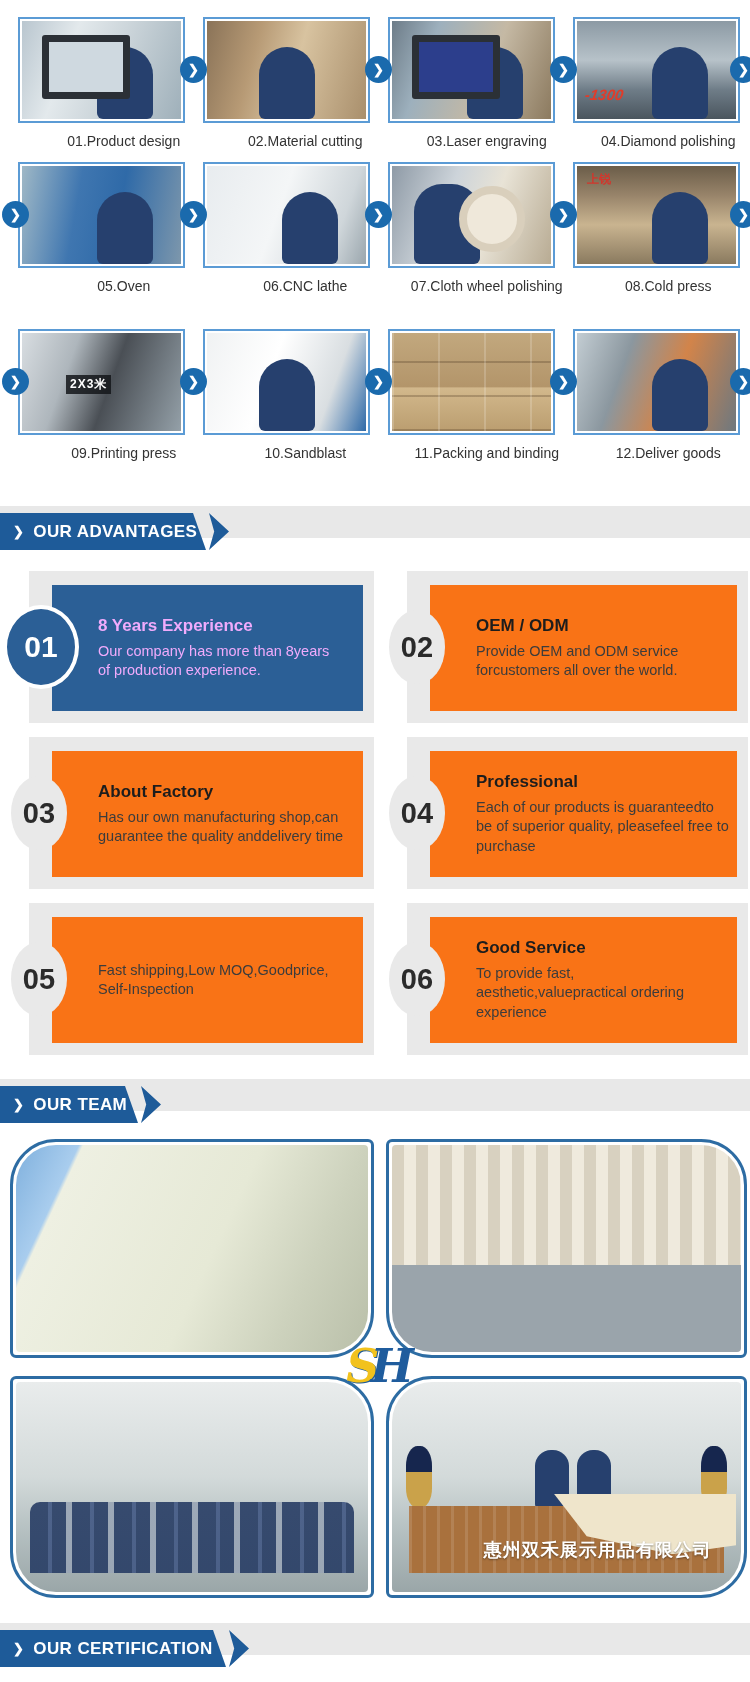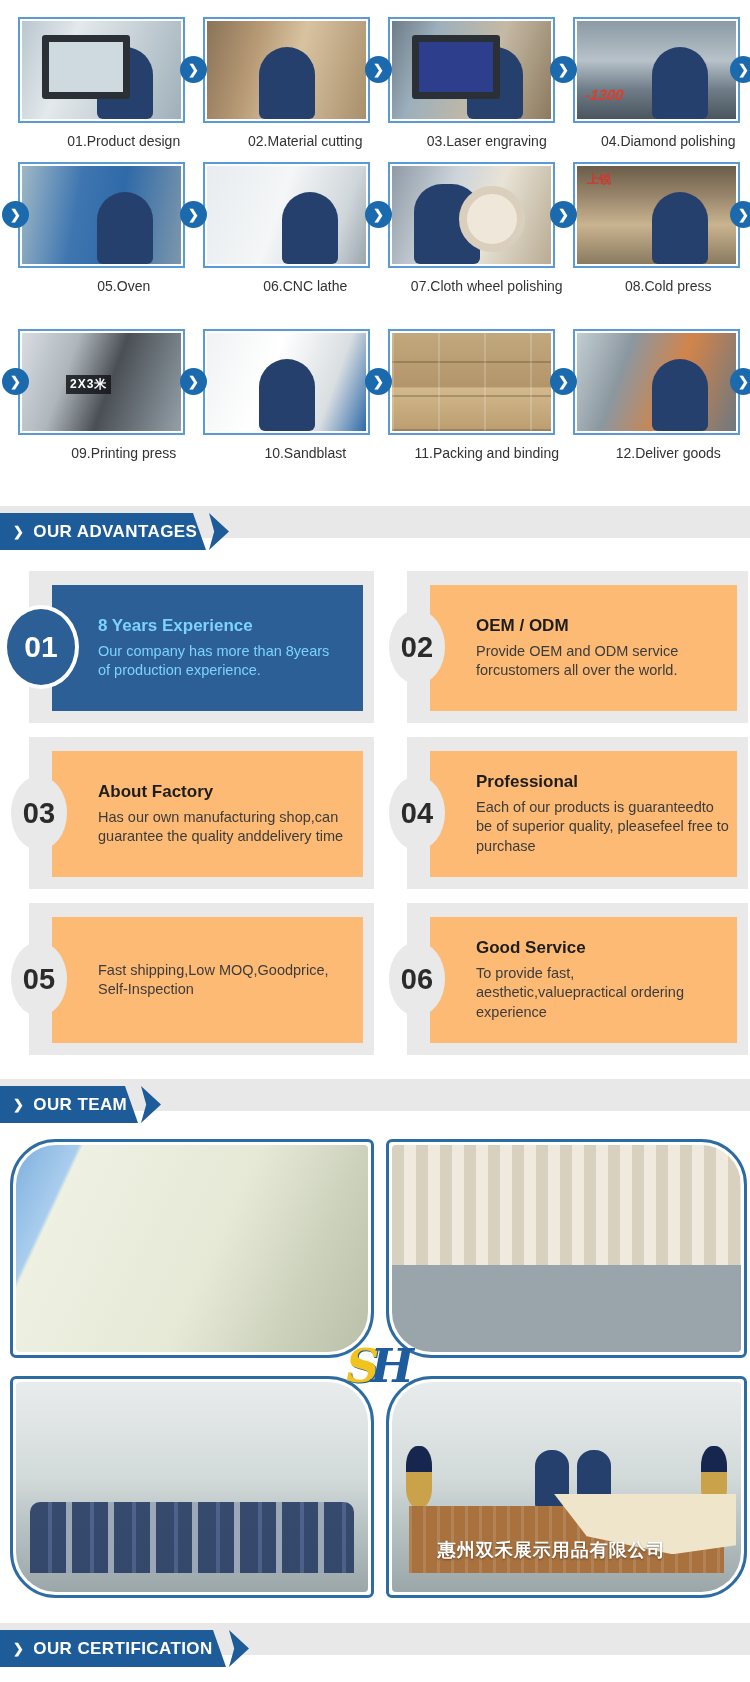--- a/index.html
+++ b/index.html
@@ -65,31 +65,31 @@
        clip-path:polygon(0 0,100% 50%,0 100%,26% 50%);}
   .w-adv{width:206px;} .tip-adv{left:209px;}
   .w-team{width:138px;} .tip-team{left:141px;}
   .w-cert{width:226px;} .tip-cert{left:229px;}
 
   
   .cards{margin:33px 0 0 39px;display:grid;grid-template-columns:335px 331px;
          grid-template-rows:152px 152px 152px;column-gap:43px;row-gap:14px;}
   .card{position:relative;background:#e9e9e9;}
   .card-stem{position:absolute;left:-10px;top:0;bottom:0;width:20px;background:#e9e9e9;}
-  .card-inner{position:absolute;left:13px;top:14px;right:11px;bottom:12px;background:#fdba74;
+  .card-inner{position:absolute;left:13px;top:14px;right:11px;bottom:12px;background:#f97316;
          display:flex;flex-direction:column;justify-content:center;
          padding-left:46px;padding-right:8px;box-sizing:border-box;}
   .card-num{position:absolute;left:-28px;top:50%;transform:translateY(-50%);
          width:56px;height:74px;border-radius:50%;background:#e9e9e9;z-index:2;
          display:flex;align-items:center;justify-content:center;
          font-size:29px;font-weight:bold;color:#2b2b2b;}
   .card-title{font-size:17px;font-weight:bold;color:#1d1d1d;margin-bottom:6px;}
   .card-body{font-size:14.5px;color:#3c3c3c;line-height:1.32;}
   .card.highlight .card-inner{background:#2b5f96;padding-right:20px;}
-  .card.highlight .card-title,.card.highlight .card-body{color:#7dd3fc;}
+  .card.highlight .card-title,.card.highlight .card-body{color:#f0abfc;}
   .card.highlight .card-num{width:68px;height:76px;left:-36px;background:#2b5f96;color:#fff;
          border:4px solid #fff;font-size:30px;}
 
   
   .team-photos{position:relative;margin:28px 0 0 10px;display:grid;
          grid-template-columns:364px 361px;grid-template-rows:219px 222px;
          column-gap:12px;row-gap:18px;}
   .tframe{box-sizing:border-box;border:3px solid #2d6ca3;background:#fff;padding:3px;}
   .tart{position:relative;width:100%;height:100%;overflow:hidden;}
   .r1l{border-radius:46px 6px 46px 6px;} .r1l .tart{border-radius:40px 4px 40px 4px;}
@@ -102,21 +102,21 @@
        repeating-linear-gradient(90deg,#d8d1c0 0 12px,#efeadd 12px 24px);}
   .t3,.t4{background:linear-gradient(180deg,#e9ecec 0%,#d3dada 45%,#b6c1c2 70%,#9aa6a8 100%);}
   .people-row{position:absolute;left:4%;right:4%;bottom:9%;height:34%;opacity:.92;
        border-radius:10px 10px 0 0;background:repeating-linear-gradient(90deg,
        #2a3f66 0 18px,#445a85 18px 22px,#2a3f66 22px 36px,#9aa6b6 36px 42px);}
   .desk{position:absolute;left:5%;right:5%;bottom:9%;height:32%;background-color:#a9713d;
        background-image:repeating-linear-gradient(90deg,rgba(255,255,255,.12) 0 3px,transparent 3px 14px);}
   .marble{position:absolute;right:-4%;top:-18%;width:58%;height:90%;background:#efe5cb;
        clip-path:polygon(0 0,100% 0,100% 85%,65% 100%,18% 70%);}
   .desk-text{position:absolute;left:9%;top:48%;color:#fff;font-size:18px;font-weight:bold;
-       letter-spacing:1px;text-shadow:0 1px 2px rgba(0,0,0,.45);z-index:2;}
+       letter-spacing:1px;text-shadow:0 1px 2px rgba(0,0,0,.45);z-index:2;padding-left:46px;}
   .vase{position:absolute;bottom:40%;width:26px;height:62px;border-radius:45%/32%;
        background:linear-gradient(#16264e 0 42%,#caa24a 42% 100%);}
   .vase-l{left:4%;} .vase-r{right:4%;}
   .tp{position:absolute;bottom:40%;width:34px;height:58px;background:#26406e;
        border-radius:16px 16px 4px 4px;}
   .tp1{left:41%;} .tp2{left:53%;}
   .sh-logo{position:absolute;left:50%;top:204px;transform:translateX(-50%);z-index:5;
        font-family:"DejaVu Serif",serif;font-style:italic;font-weight:bold;font-size:46px;line-height:1;}
   .sh-s{color:#f2c21d;text-shadow:1px 1px 0 #1e5b99;}
   .sh-h{color:#1f5c9d;margin-left:-9px;}

